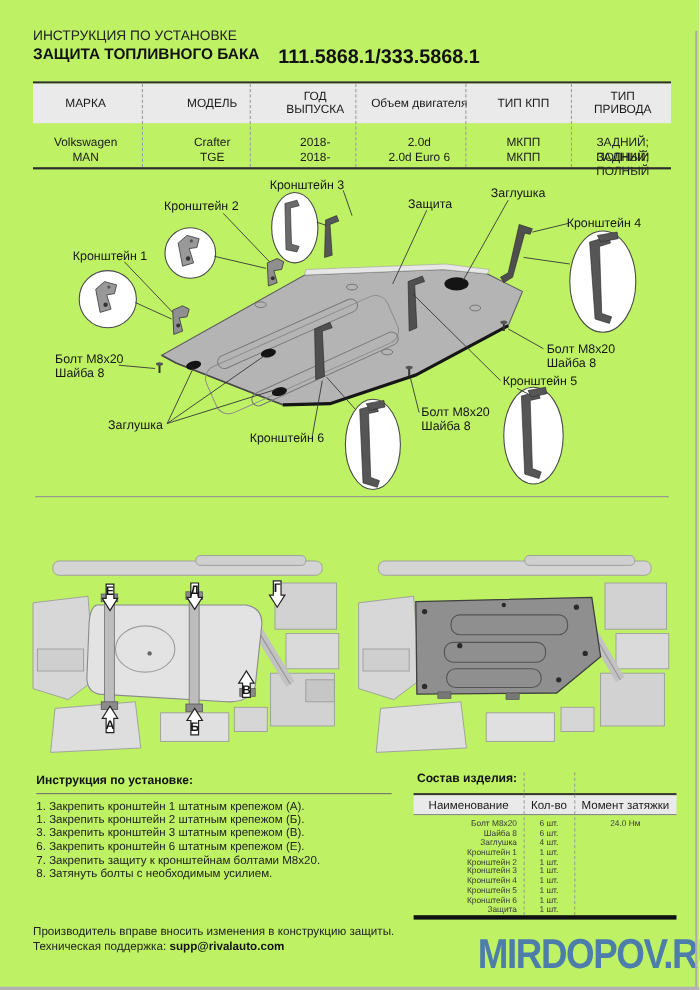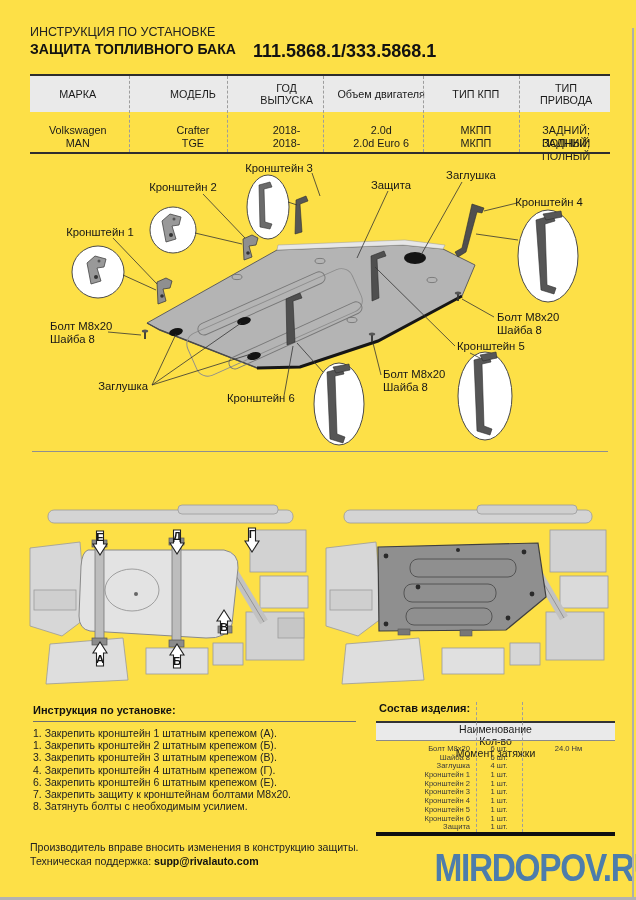--- a/index.html
+++ b/index.html
@@ -1,16 +1,16 @@
 <!DOCTYPE html>
 <html><head>
 <meta charset="utf-8">
 <style>
   html,body{margin:0;padding:0;background:#fff;}
-  .page{position:relative;width:636px;height:900px;background:#fde047;overflow:hidden;
+  .page{position:relative;width:636px;height:900px;background:#bef264;overflow:hidden;
         font-family:"Liberation Sans",sans-serif;color:#1a1a1a;}
   .abs{position:absolute;}
   
   .hdr1{left:30px;top:25px;font-size:12.5px;color:#222;}
   .hdr2{left:30px;top:41px;font-size:14px;font-weight:bold;color:#111;}
   .hdrnum{left:253px;top:41px;font-size:18px;font-weight:bold;color:#111;}
   
   .vtable{left:30px;top:74px;width:580px;height:80px;}
   .vtop{left:0;top:0;width:580px;height:2px;background:#2e2e2e;}
   .vbot{left:0;top:78px;width:580px;height:2px;background:#2e2e2e;}
@@ -23,21 +23,21 @@
   svg{font-family:"Liberation Sans",sans-serif;}
   svg text{fill:#161616;font-size:11.3px;}
   .sepline{left:32px;top:451px;width:576px;height:1px;background:#8f8f8f;}
   
   .instr-title{left:33px;top:704px;font-size:11px;font-weight:bold;color:#111;}
   .instr-line{left:33px;top:721px;width:323px;height:1px;background:#6f6f6f;}
   .steps{left:33px;top:727px;width:330px;font-size:10.5px;line-height:12.2px;color:#222;}
   .comp{left:376px;top:700px;width:239px;height:138px;}
   .comp-title{left:3px;top:2px;font-size:11px;font-weight:bold;color:#111;}
   .comp-solid{left:0;top:21px;width:239px;height:2px;background:#333;}
-  .comp-head{left:0;top:23px;width:239px;height:17px;background:#eaeaea;display:flex;align-items:center;font-size:10.5px;flex-direction:column;}
+  .comp-head{left:0;top:23px;width:239px;height:17px;background:#eaeaea;display:flex;align-items:center;font-size:10.5px;}
   .comp-thin{left:0;top:40px;width:239px;height:1px;background:#8a8a8a;}
   .comp-rows{left:0;top:45px;width:239px;font-size:7.6px;color:#3a3a3a;}
   .crow{display:flex;height:8.7px;line-height:8.7px;}
   .cn{width:100px;text-align:right;padding-right:6px;box-sizing:border-box;}
   .cq{width:46px;text-align:center;}
   .ct{width:93px;text-align:center;}
   .comp-thick{left:0;top:132px;width:239px;height:3.5px;background:#101010;}
   .comp-sep{top:2px;height:130px;width:0;border-left:1px dashed #9d9d9d;}
   
   .foot1{left:30px;top:841px;font-size:10.6px;color:#222;}
@@ -302,21 +302,20 @@
       <rect x="138" y="132" width="12" height="6" fill="#777" stroke="#555" stroke-width="0.6"></rect>
     </g>
   </svg>
 
   <div class="abs instr-title">Инструкция по установке:</div>
   <div class="abs instr-line"></div>
   <div class="abs steps">
     <div>1. Закрепить кронштейн 1 штатным крепежом (А).</div>
     <div>1. Закрепить кронштейн 2 штатным крепежом (Б).</div>
     <div>3. Закрепить кронштейн 3 штатным крепежом (В).</div>
-    <div>4. Закрепить кронштейн 4 штатным крепежом (Г).</div>
     <div>6. Закрепить кронштейн 6 штатным крепежом (Е).</div>
     <div>7. Закрепить защиту к кронштейнам болтами М8х20.</div>
     <div>8. Затянуть болты с необходимым усилием.</div>
   </div>
 
   <div class="abs comp">
     <div class="abs comp-title">Состав изделия:</div>
     <div class="abs comp-solid"></div>
     <div class="abs comp-head">
       <div class="cn" style="text-align:center;padding-right:0;">Наименование</div>

